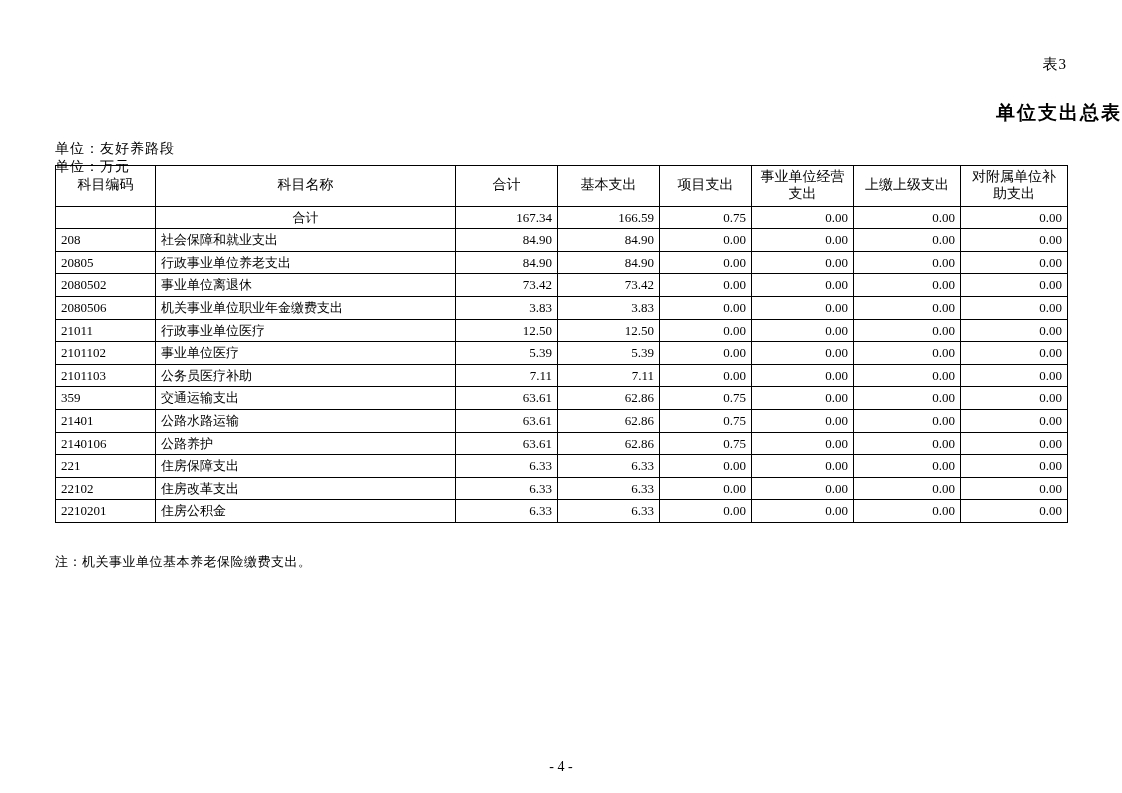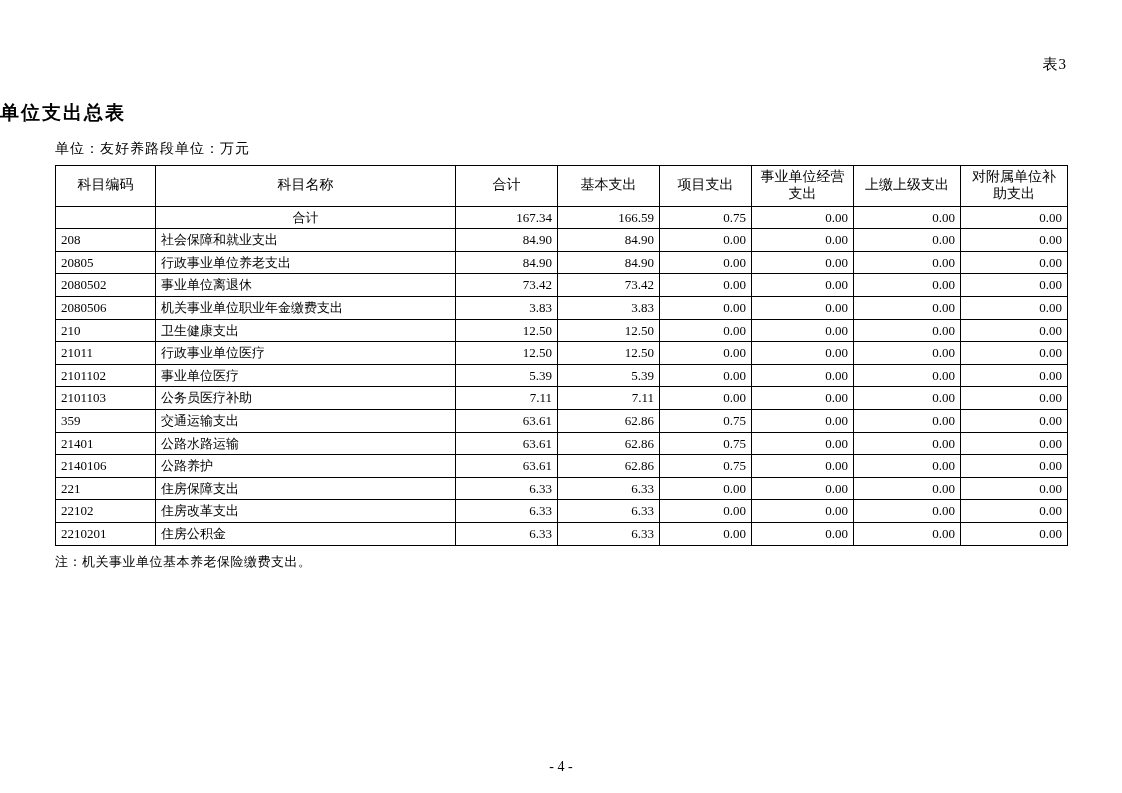--- a/index.html
+++ b/index.html
@@ -27,33 +27,35 @@
     right: 55px;
     font-size: 15px;
     letter-spacing: 1px;
     margin-left: 8px;
   }
   .doc-title {
     position: absolute;
     top: 100px;
     left: 0;
     width: 1122px;
-    text-align: left;
+    text-align: right;
     font-size: 19px;
     font-weight: bold;
     letter-spacing: 2px;
   }
   .meta-row {
     position: absolute;
     top: 140px;
     left: 55px;
     width: 1012px;
     display: flex;
+    justify-content: space-between;
     font-size: 14px;
     letter-spacing: 1px;
+    flex-direction: column;
   }
   table.main {
     position: absolute;
     top: 165px;
     left: 55px;
     width: 1012px;
     border-collapse: collapse;
     table-layout: fixed;
     font-size: 13px;
   }
@@ -194,30 +196,20 @@
           <td class="code">2080506</td>
           <td class="name">机关事业单位职业年金缴费支出</td>
           <td class="num">3.83</td>
           <td class="num">3.83</td>
           <td class="num">0.00</td>
           <td class="num">0.00</td>
           <td class="num">0.00</td>
           <td class="num">0.00</td>
         </tr>
         <tr>
-          <td class="code">210</td>
-          <td class="name">卫生健康支出</td>
-          <td class="num">12.50</td>
-          <td class="num">12.50</td>
-          <td class="num">0.00</td>
-          <td class="num">0.00</td>
-          <td class="num">0.00</td>
-          <td class="num">0.00</td>
-        </tr>
-        <tr>
           <td class="code">21011</td>
           <td class="name">行政事业单位医疗</td>
           <td class="num">12.50</td>
           <td class="num">12.50</td>
           <td class="num">0.00</td>
           <td class="num">0.00</td>
           <td class="num">0.00</td>
           <td class="num">0.00</td>
         </tr>
         <tr>

